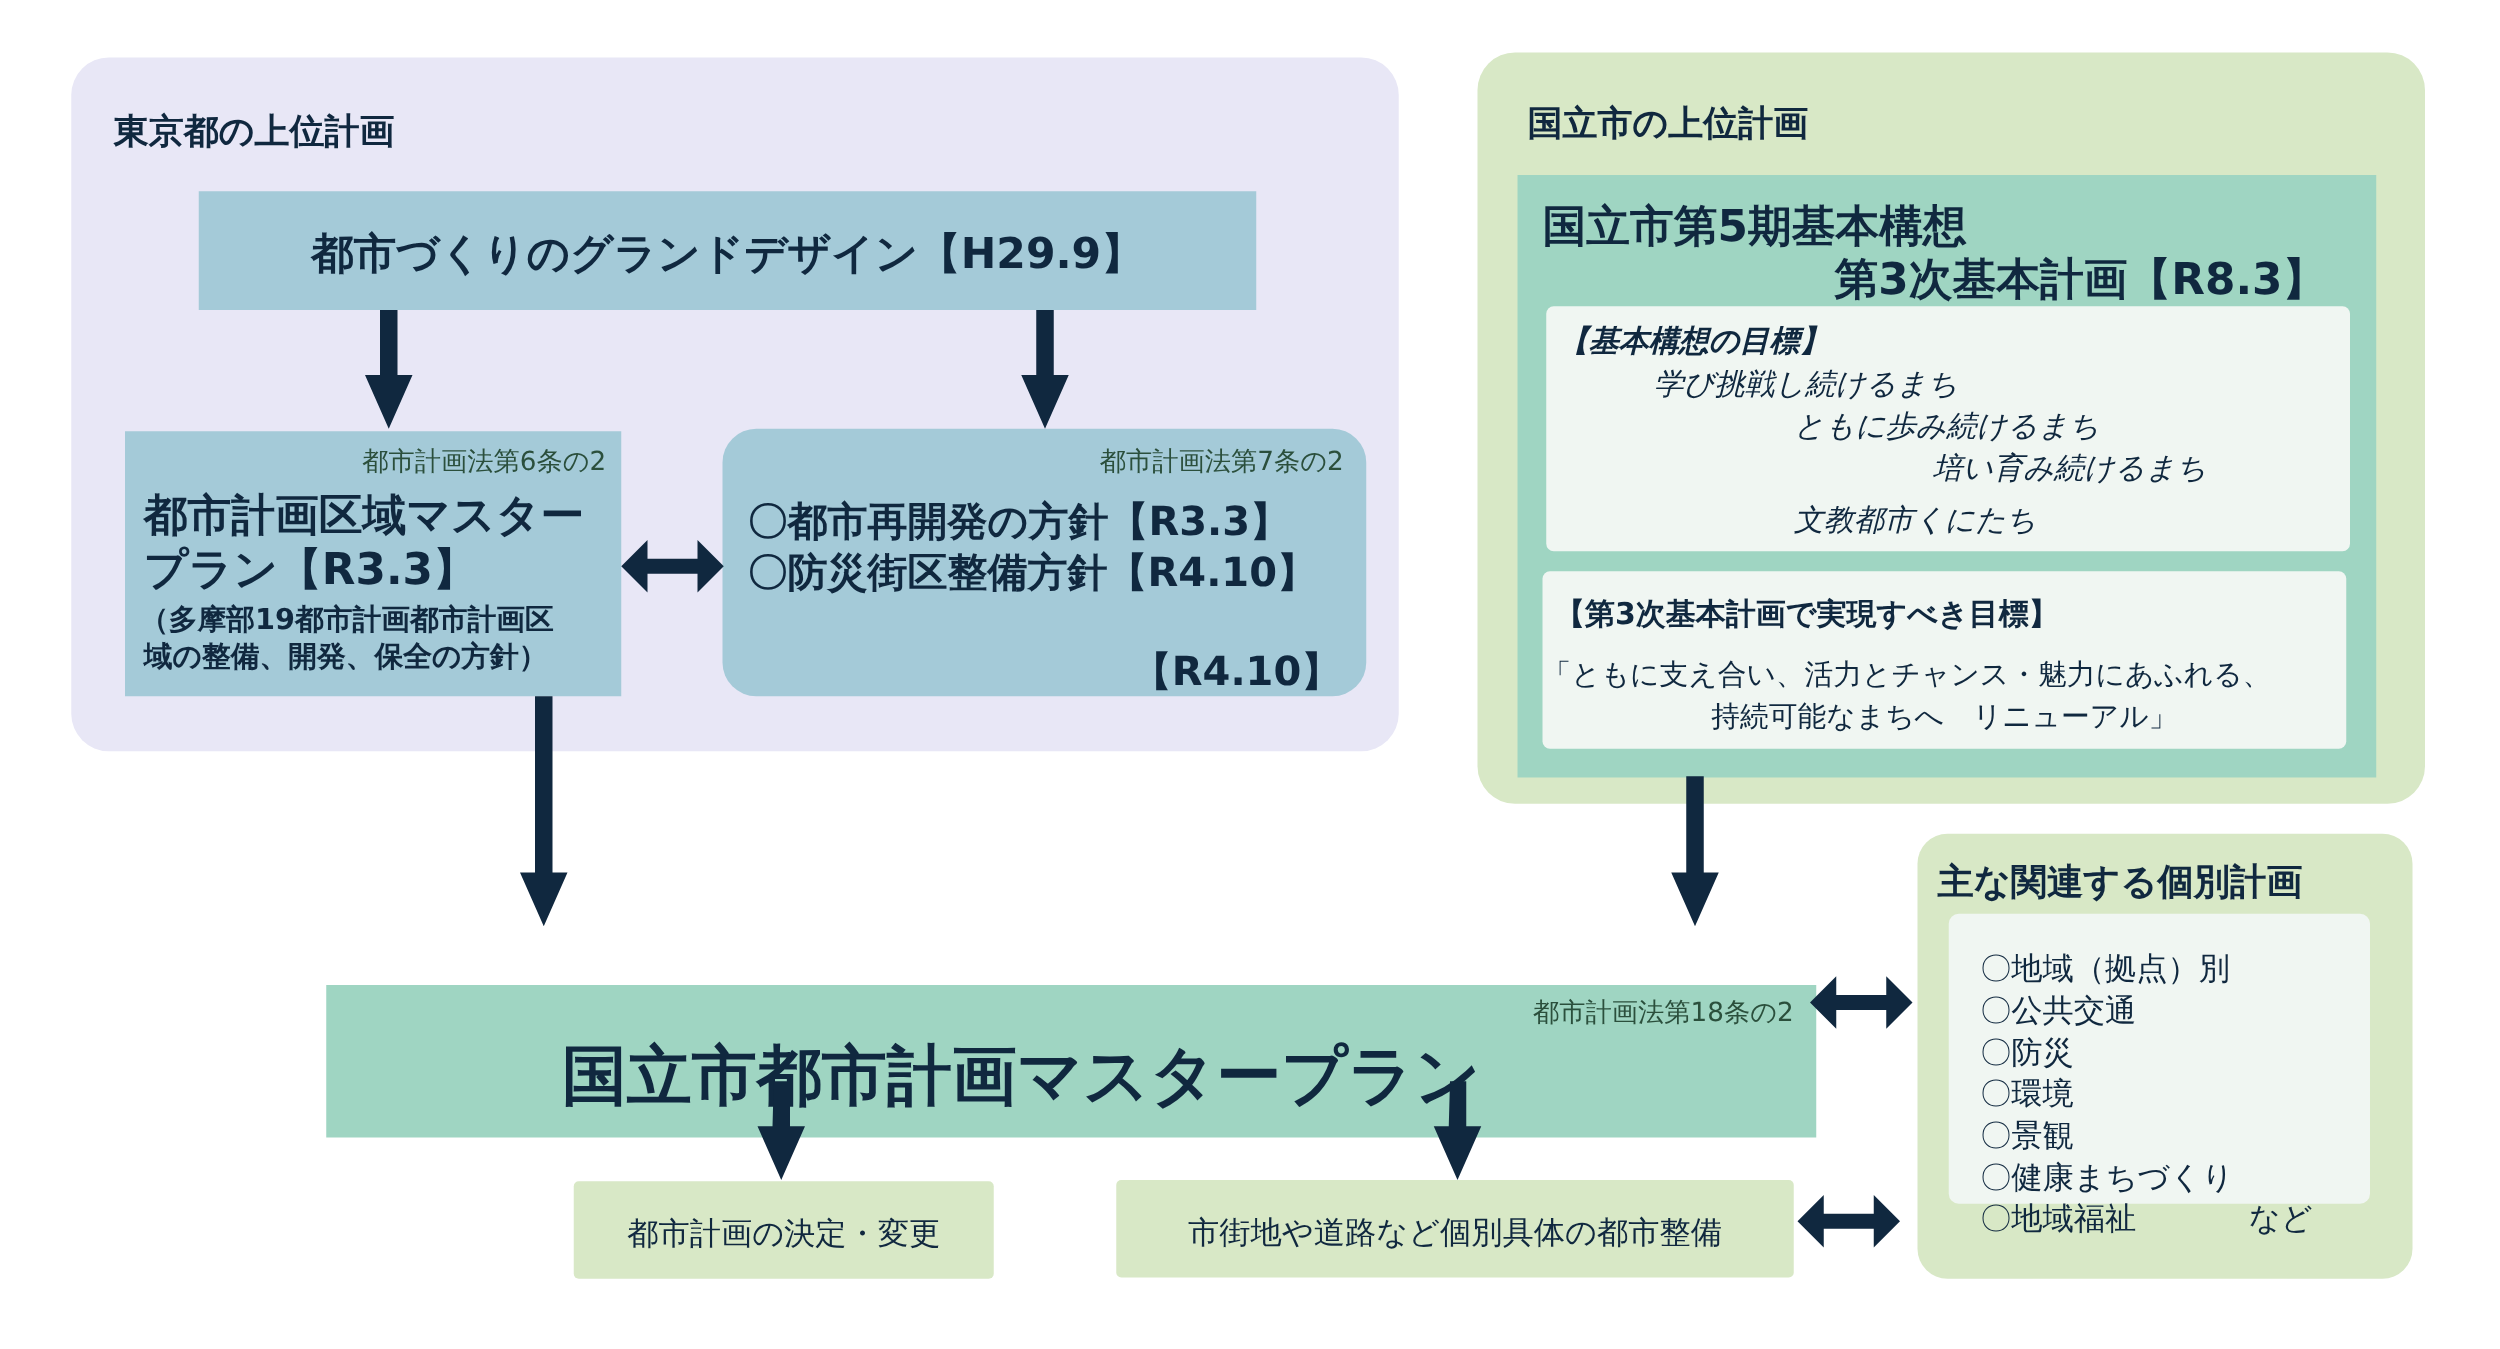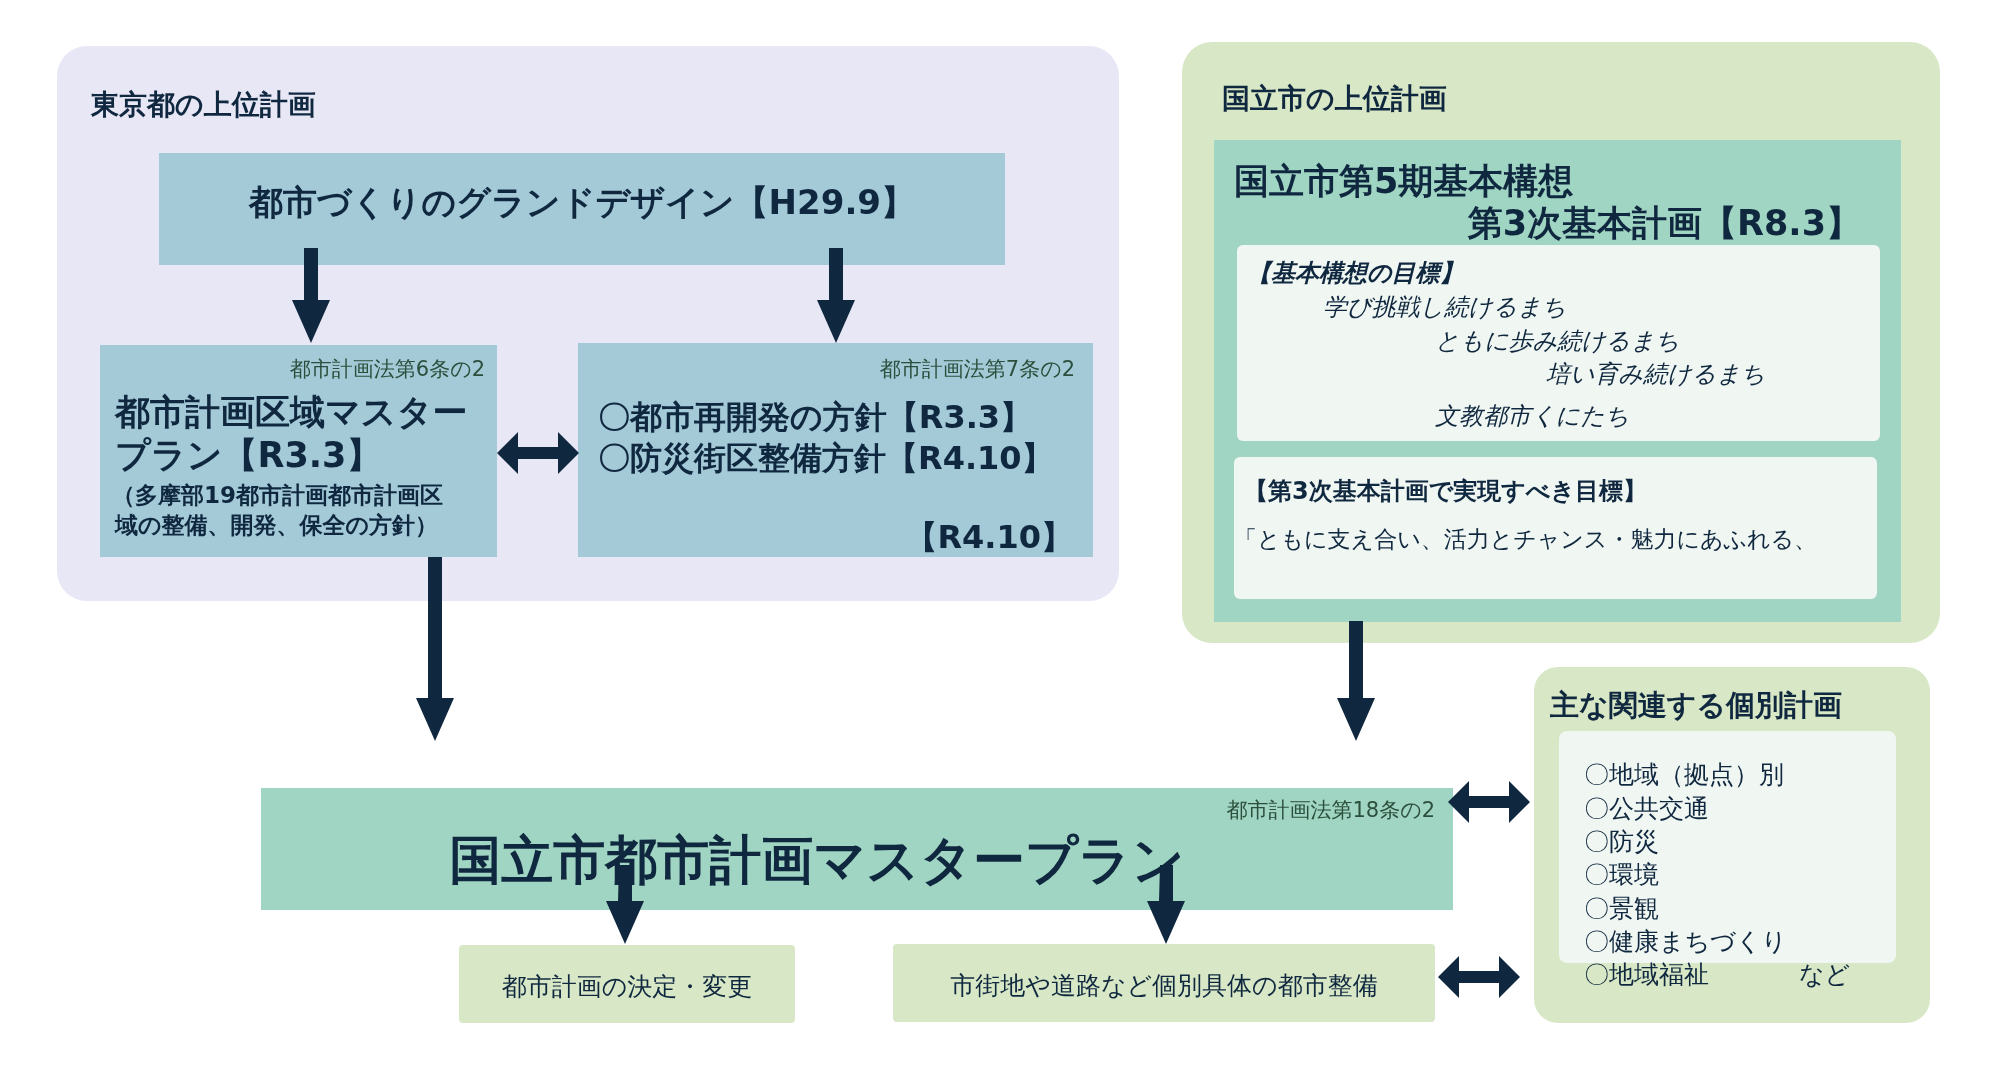--- a/index.html
+++ b/index.html
@@ -17,33 +17,33 @@
   .law { font-size:21px; color:#2b4f3c; white-space:nowrap; position:absolute; right:12px; }
   .t { white-space:nowrap; position:absolute; }
   .arrow path { fill:#10283f; }
 </style>
 </head>
 <body>
 
 <div class="abs panel-tokyo"></div>
 <div class="abs panel-title" style="left:91px;top:86px;">東京都の上位計画</div>
 
-<div class="abs box-blue" style="left:159px;top:153px;width:846px;height:112px;">
+<div class="abs box-blue" style="left:159px;top:153px;width:846px;height:95px;">
   <div class="t" style="left:0;right:0;top:27px;text-align:center;font-size:34px;font-weight:bold;">都市づくりのグランドデザイン【H29.9】</div>
 </div>
 
 <div class="abs box-blue" style="left:100px;top:345px;width:397px;height:212px;text-align:center;">
   <div class="law" style="top:10px;">都市計画法第6条の2</div>
   <div class="t" style="left:15px;top:44px;font-size:35px;font-weight:bold;">都市計画区域マスター</div>
   <div class="t" style="left:15px;top:87px;font-size:35px;font-weight:bold;">プラン【R3.3】</div>
   <div class="t" style="left:12px;top:135px;font-size:23px;font-weight:bold;">（多摩部19都市計画都市計画区</div>
   <div class="t" style="left:15px;top:165px;font-size:23px;font-weight:bold;">域の整備、開発、保全の方針）</div>
 </div>
 
-<div class="abs box-blue" style="left:578px;top:343px;width:515px;height:214px;">
+<div class="abs box-blue" style="left:578px;top:343px;width:515px;height:214px;border-radius:27px;">
   <div class="law" style="top:12px;right:18px;">都市計画法第7条の2</div>
   <div class="t" style="left:20px;top:53px;font-size:32px;font-weight:bold;">〇都市再開発の方針【R3.3】</div>
   <div class="t" style="left:20px;top:94px;font-size:32px;font-weight:bold;">〇防災街区整備方針【R4.10】</div>
   <div class="t" style="right:20px;top:173px;font-size:32px;font-weight:bold;">【R4.10】</div>
 </div>
 
 <div class="abs panel-kunitachi"></div>
 <div class="abs panel-title" style="left:1222px;top:80px;">国立市の上位計画</div>
 
 <div class="abs box-teal" style="left:1214px;top:140px;width:687px;height:482px;">
@@ -55,20 +55,21 @@
   <div class="t" style="left:10px;top:12px;font-size:24px;font-weight:bold;">【基本構想の目標】</div>
   <div class="t" style="left:86px;top:46px;font-size:24px;">学び挑戦し続けるまち</div>
   <div class="t" style="left:198px;top:80px;font-size:24px;">ともに歩み続けるまち</div>
   <div class="t" style="left:309px;top:113px;font-size:24px;">培い育み続けるまち</div>
   <div class="t" style="left:198px;top:155px;font-size:24px;">文教都市くにたち</div>
 </div>
 
 <div class="abs box-white" style="left:1234px;top:457px;width:643px;height:142px;">
   <div class="t" style="left:10px;top:18px;font-size:24px;font-weight:bold;">【第3次基本計画で実現すべき目標】</div>
   <div class="t" style="left:0;right:0;top:67px;text-align:left;font-size:23px;">「ともに支え合い、活力とチャンス・魅力にあふれる、</div>
+  <div class="t" style="left:0;right:0;top:101px;text-align:center;font-size:23px;">持続可能なまちへ　リニューアル」</div>
 </div>
 
 <div class="abs box-teal" style="left:261px;top:760px;width:1192px;height:122px;margin-top:28px;">
   <div class="law" style="top:8px;right:18px;">都市計画法第18条の2</div>
   <div class="t" style="left:0;right:0;top:38px;text-align:center;font-size:52px;font-weight:bold;padding-right:80px;">国立市都市計画マスタープラン</div>
 </div>
 
 <div class="abs box-lightgreen" style="left:459px;top:945px;width:336px;height:78px;">
   <div class="t" style="left:0;right:0;top:25px;text-align:center;font-size:25px;">都市計画の決定・変更</div>
 </div>

